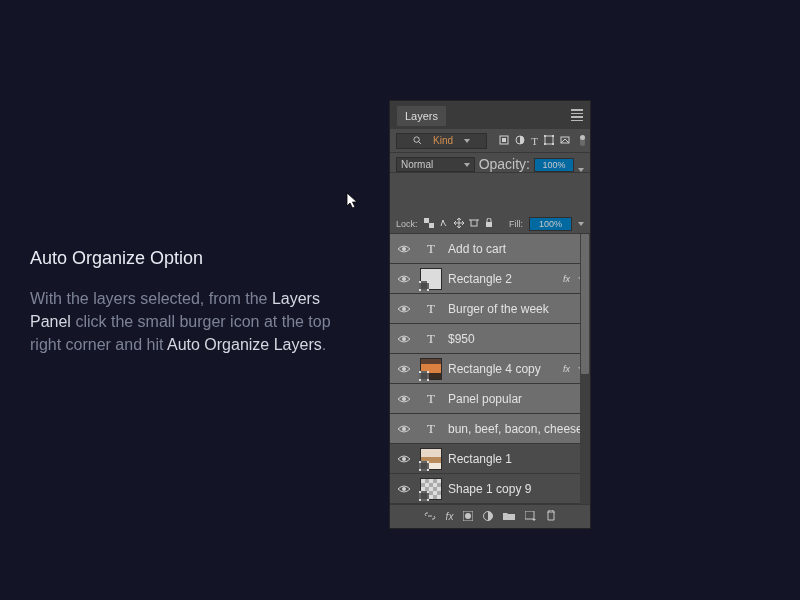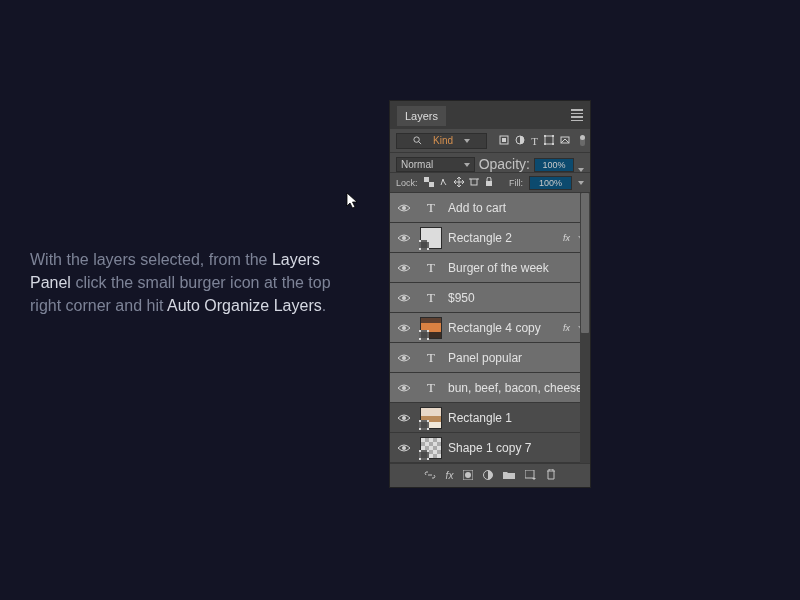--- a/index.html
+++ b/index.html
@@ -89,26 +89,26 @@
     display: flex; align-items: flex-end; padding: 0 6px; height: 20px;
     border-bottom: 1px solid #383838; gap: 4px;
   }
   .blend-sel {
     background: #3c3c3c; border: 1px solid #2e2e2e; height: 15px;
     width: 84px; display: flex; align-items: center; justify-content: space-between;
     padding: 0 4px; font-size: 10px; color: #c8c8c8;
   }
   .opacity-lbl { color: #c2c2c2; font-size: 14px; margin-left: auto;}
   .pct-box {
-    background: #0c4a6e; border: 1px solid #2e2e2e; height: 14px; width: 43px;
+    background: #0369a1; border: 1px solid #2e2e2e; height: 14px; width: 43px;
     display: flex; align-items: center; justify-content: center; font-size: 9px; color: #c8c8c8;
   }
   .lock-row {
     display: flex; align-items: center; padding: 0 6px; height: 20px;
-    border-bottom: 1px solid #383838; gap: 6px;
+    border-bottom: 1px solid #383838; gap: 6px; margin-top: 41px;
   }
   .lock-row span { color: #c2c2c2; font-size: 9px;}
   .lock-icons { display: flex; gap: 5px; align-items: center;}
   .layers {
     position: relative;
     background: #4b4b4b;
   }
   .layer {
     display: flex;
     align-items: center;
@@ -177,20 +177,21 @@
   .switch {
     position: absolute; right: 5px; top: 50%; transform: translateY(-50%);
     width: 5px; height: 10px; background: #6a6a6a; border-radius: 2px;
   }
   .switch::after { content:''; position:absolute; width:5px; height:5px; background:#c0c0c0; border-radius:50%; top:-1px; left:0;}
 </style>
 </head>
 <body>
 
 <div class="instruction">
+  <h2>Auto Organize Option</h2>
   <p>
     <span>With the layers selected, from the </span><span class="hl">Layers Panel</span>
     <span>click the small burger icon at the top right corner and hit </span><span class="hl">Auto Organize Layers</span><span>.</span>
   </p>
 </div>
 
 <div class="cursor">
   <svg width="14" height="18" viewBox="0 0 14 18">
       <path d="M1 1 L1 14 L4 11 L6.5 16 L9 15 L6.5 10 L11 10 Z" fill="#fff" stroke="#000" stroke-width="0.8"></path>
     </svg>
@@ -402,21 +403,21 @@
         <div class="thumb checker" style="position:relative">
           <svg class="mask-badge" width="10" height="10">
             <rect width="10" height="10" fill="#4b4b4b"></rect>
             <rect x="1" y="1" width="8" height="8" fill="none" stroke="#aaa" stroke-width="0.5"></rect>
             <rect x="0" y="0" width="2" height="2" fill="#ddd"></rect>
             <rect x="8" y="0" width="2" height="2" fill="#ddd"></rect>
             <rect x="0" y="8" width="2" height="2" fill="#ddd"></rect>
             <rect x="8" y="8" width="2" height="2" fill="#ddd"></rect>
           </svg>
         </div>
-        <div class="lname">Shape 1 copy 7</div>
+        <div class="lname">Shape 1 copy 9</div>
       </div>
       <div class="scrollbar">
         <div class="scrollthumb"></div>
       </div>
   </div>
 
   <div class="panel-footer">
     <span><svg width="12" height="10">
           <path d="M2 5 A2 2 0 0 1 2 2 L4 2 M10 5 A2 2 0 0 1 10 8 L8 8 M4 5 L8 5" stroke="#c5c5c5" fill="none" stroke-width="1"></path>
         </svg></span>

